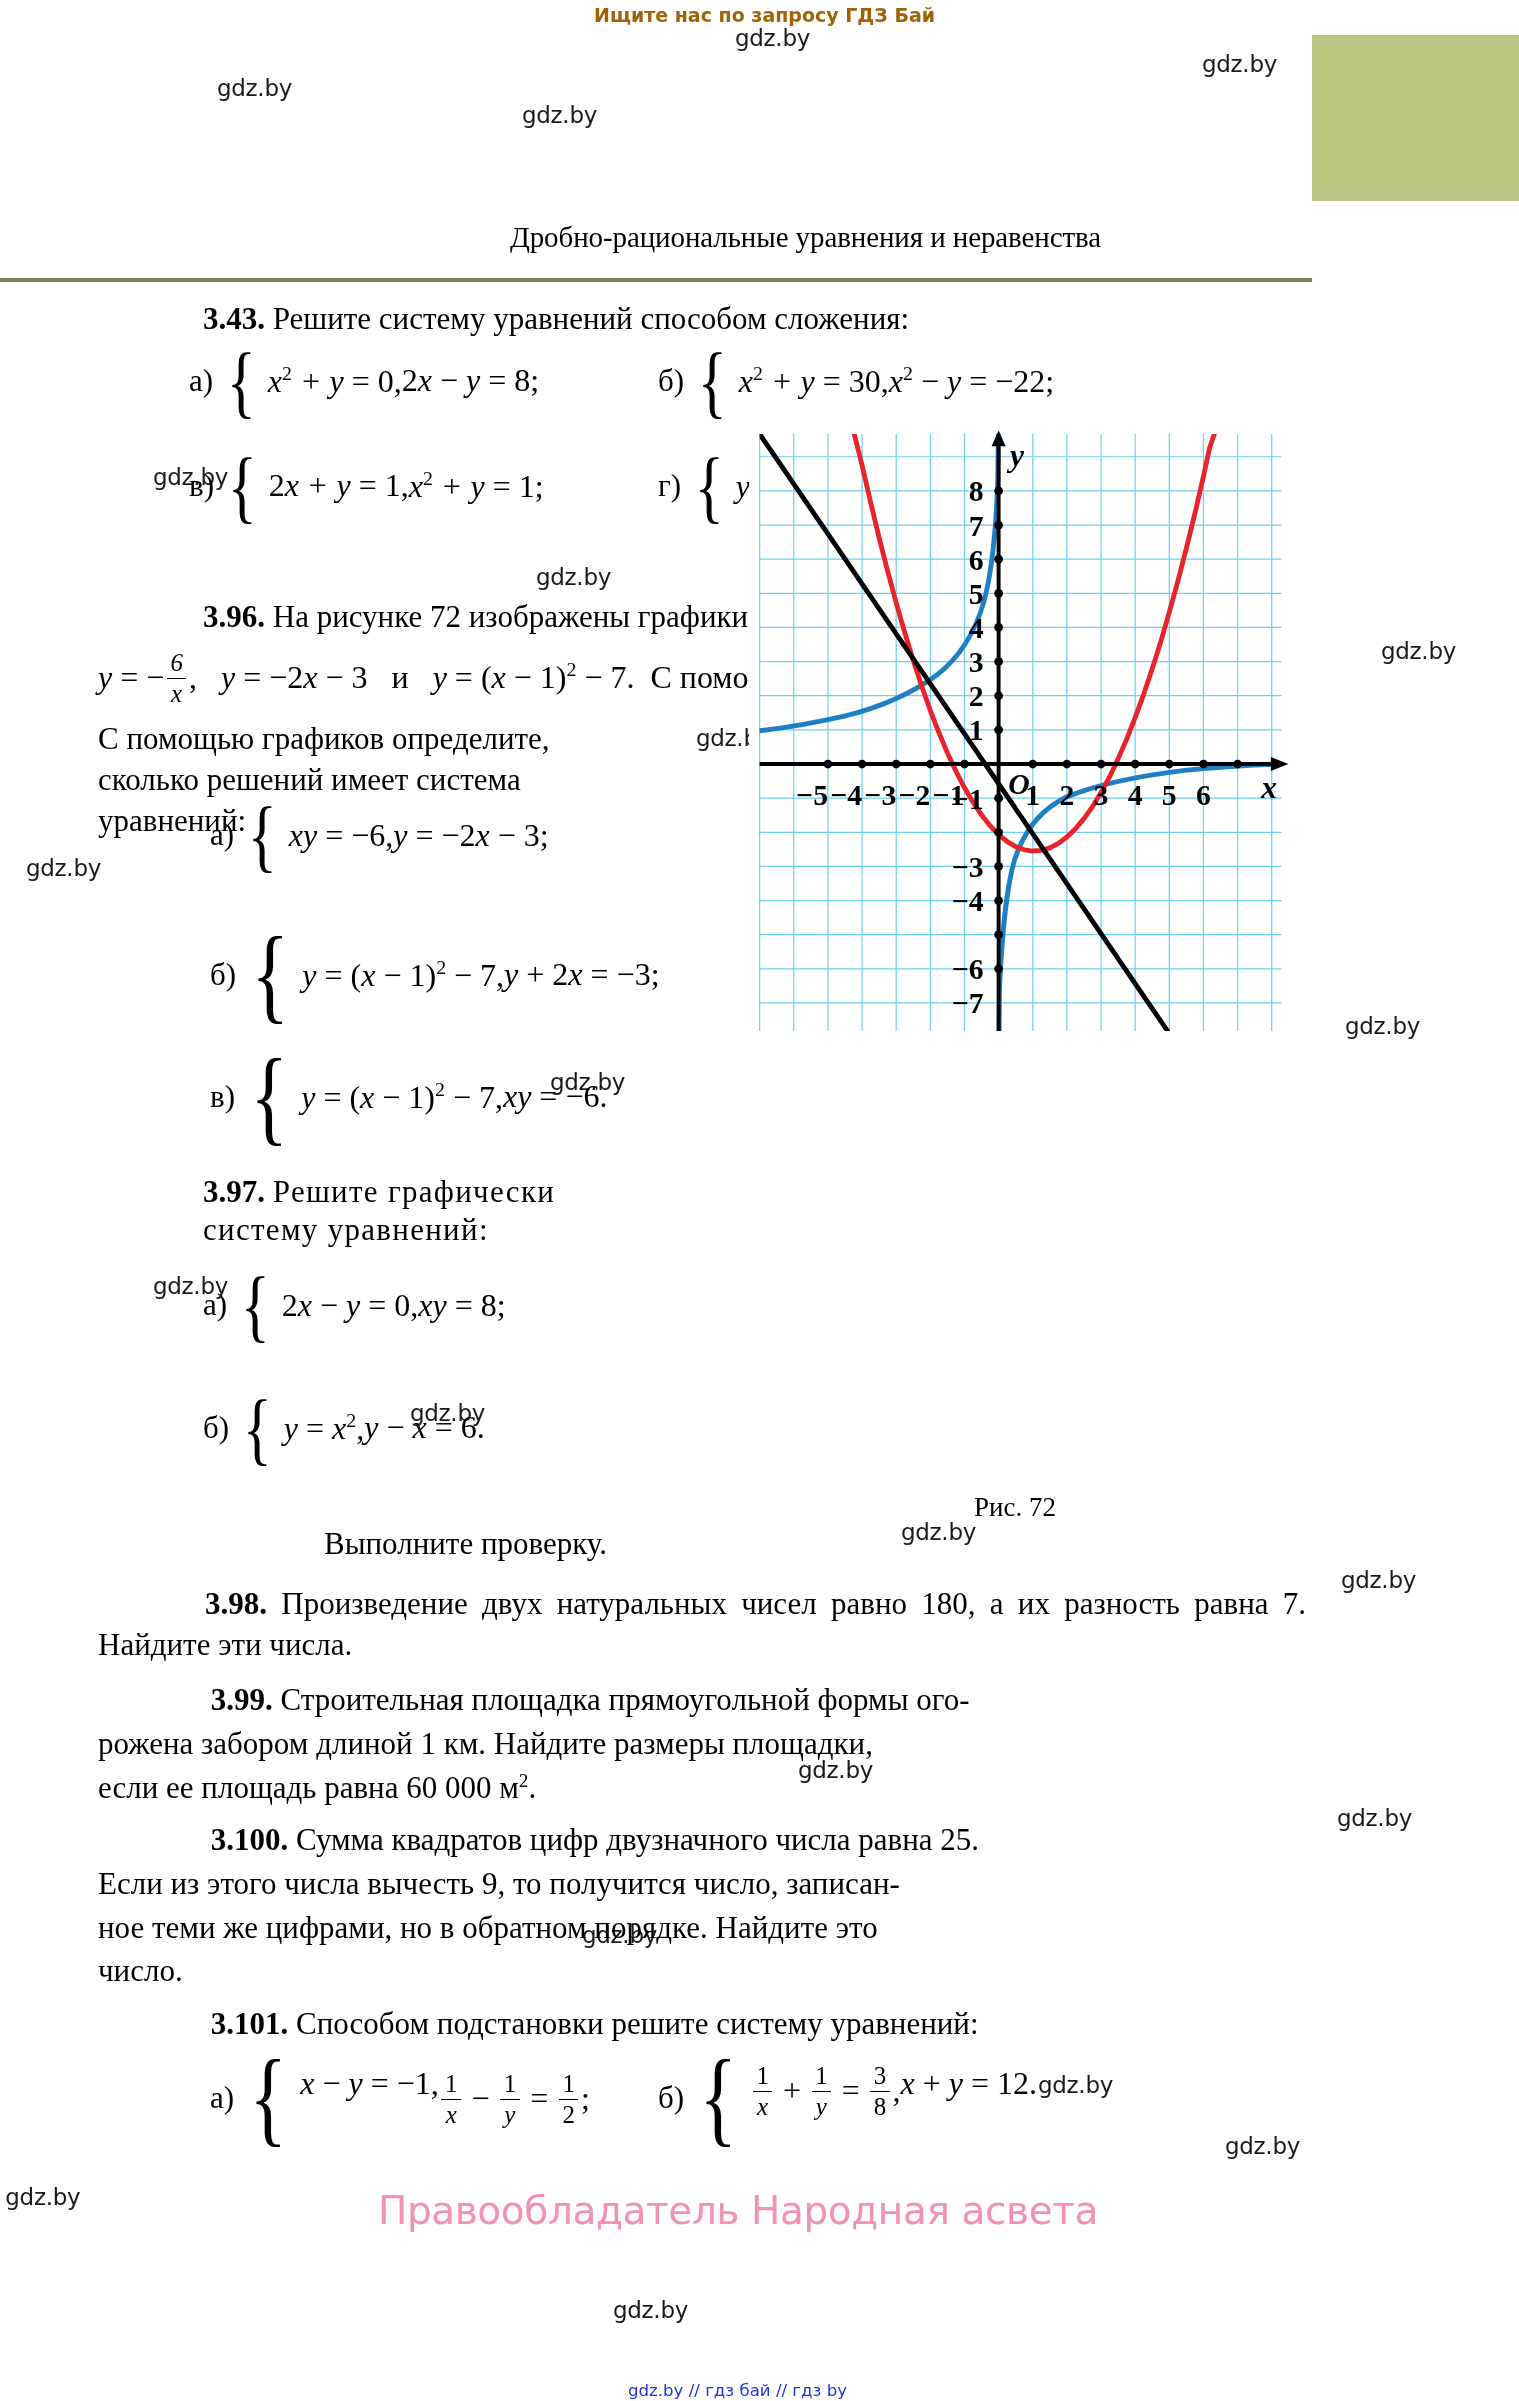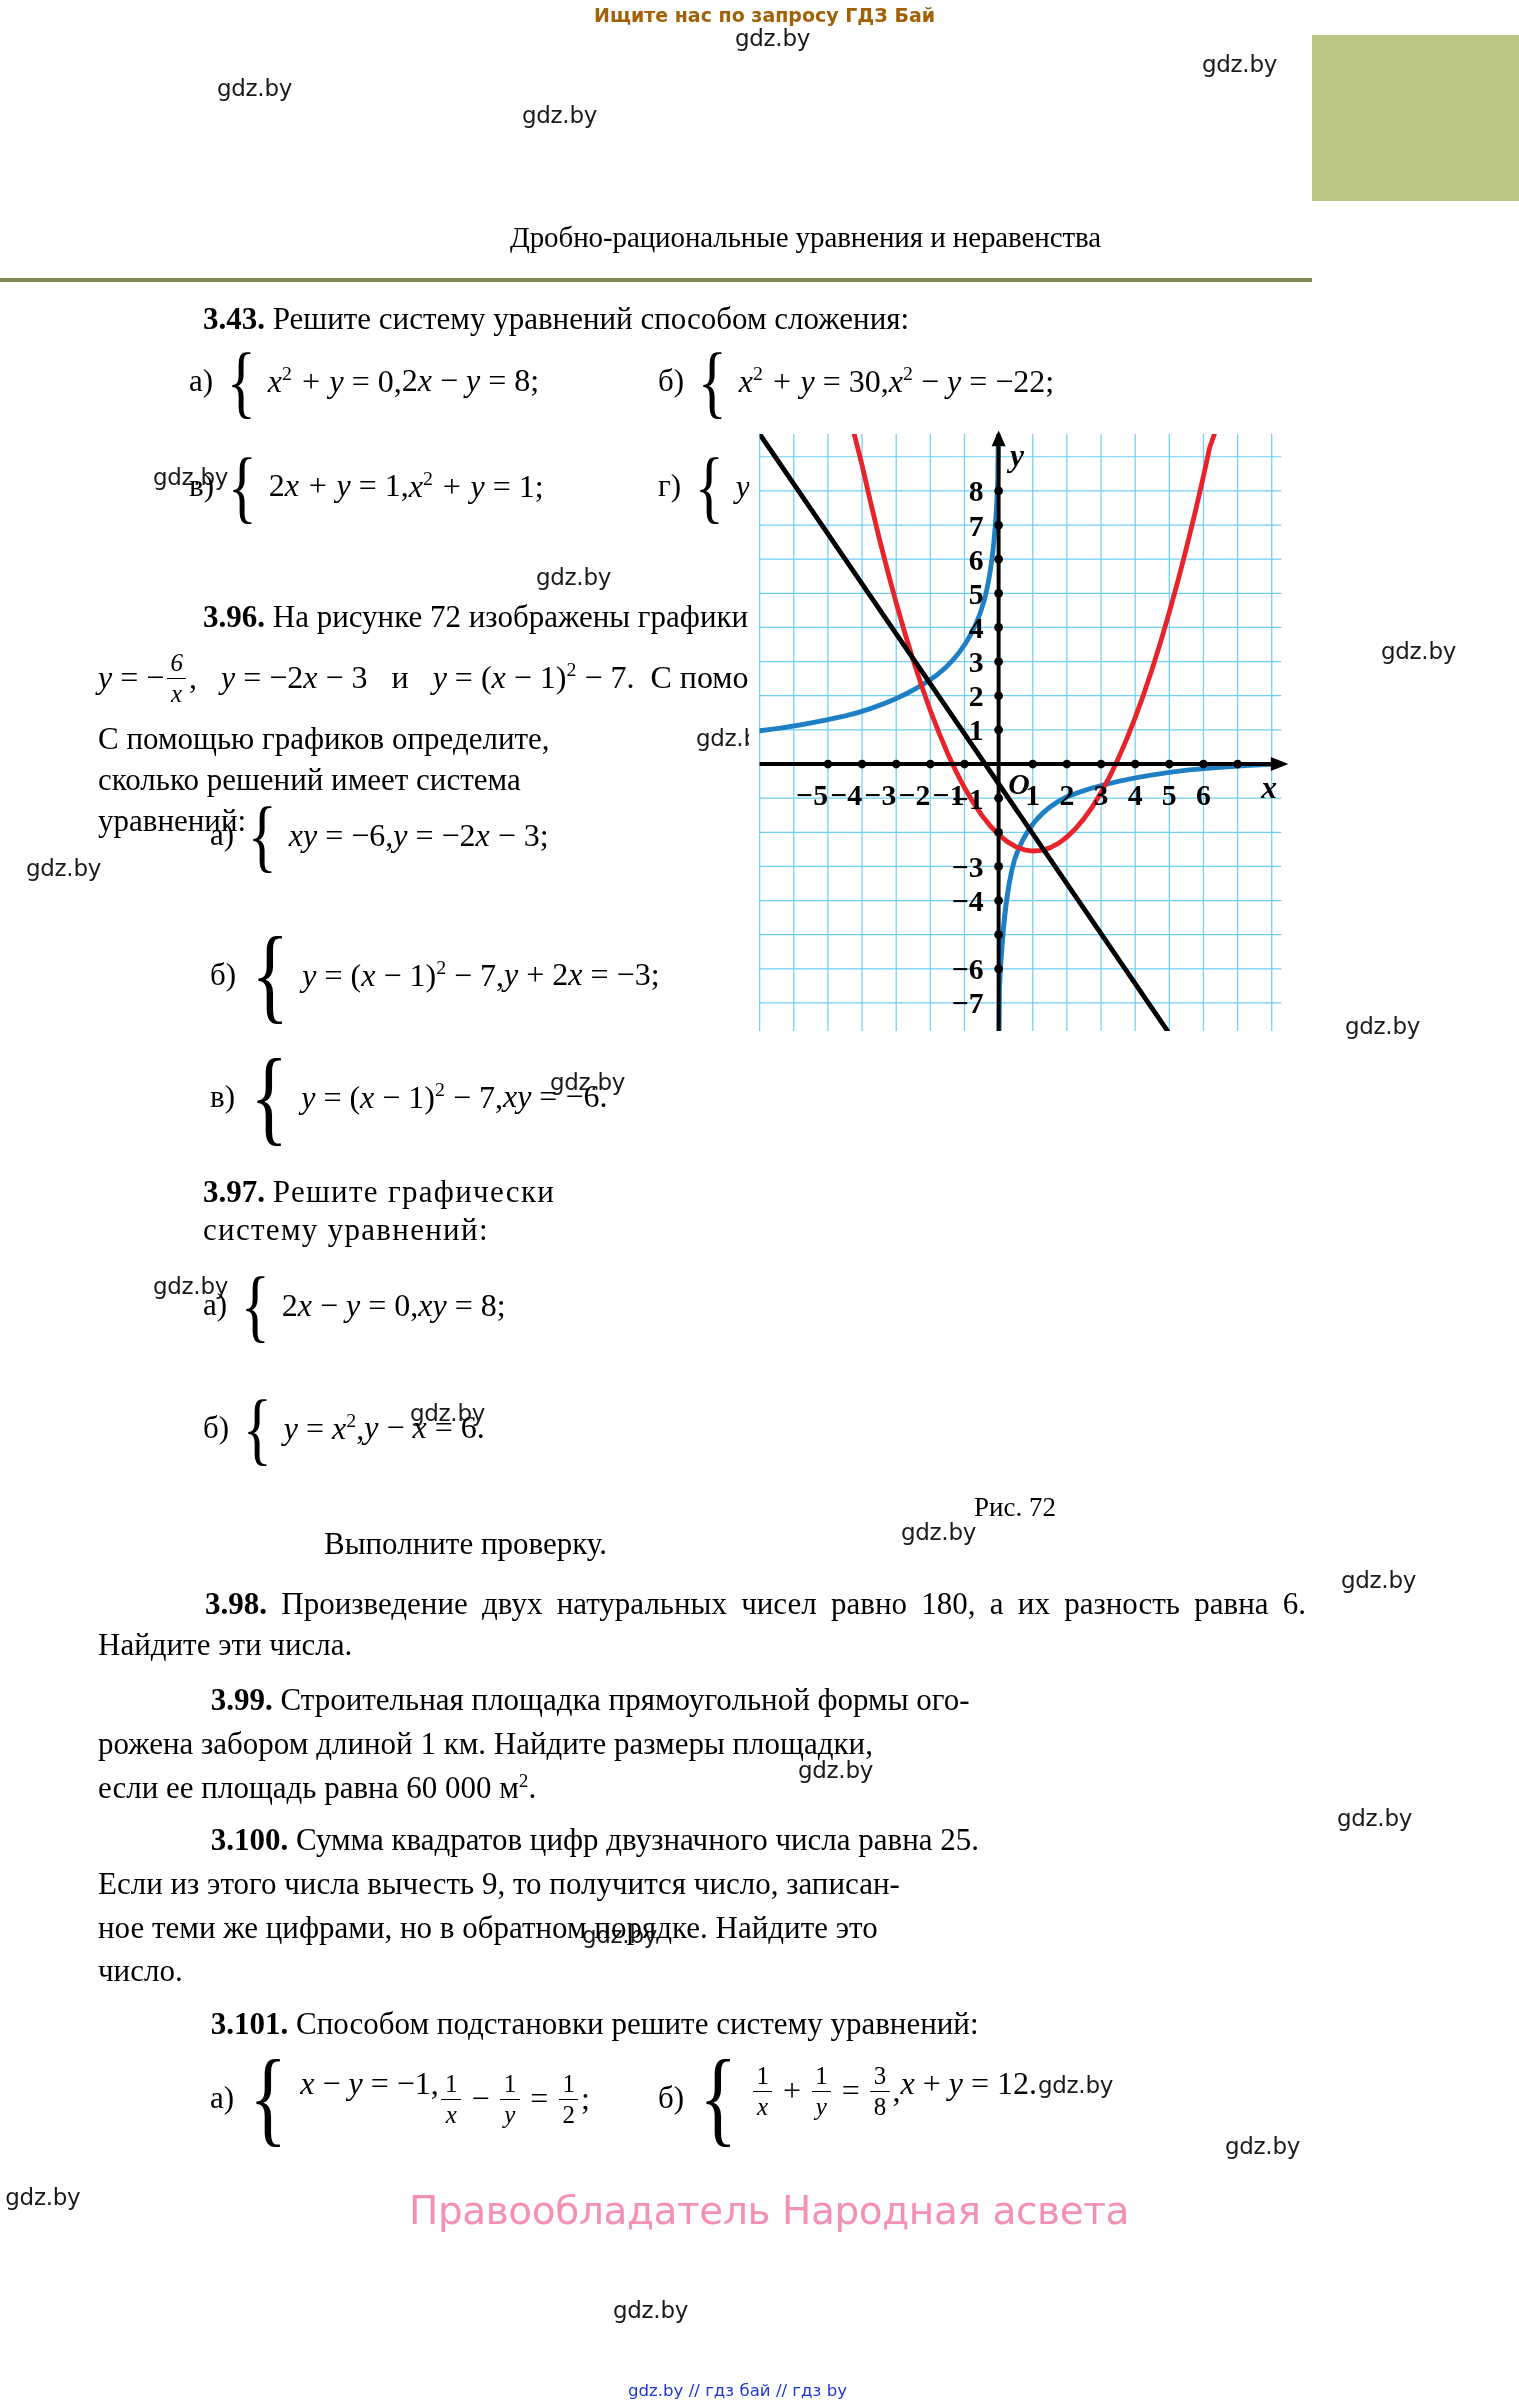--- a/index.html
+++ b/index.html
@@ -189,21 +189,21 @@
 <div class="wm" style="left:901px; top:1519px;">gdz.by</div>
 <div class="wm" style="left:1341px; top:1567px;">gdz.by</div>
 <div class="wm" style="left:798px; top:1757px;">gdz.by</div>
 <div class="wm" style="left:1337px; top:1805px;">gdz.by</div>
 <div class="wm" style="left:582px; top:1922px;">gdz.by</div>
 <div class="wm" style="left:1038px; top:2072px;">gdz.by</div>
 <div class="wm" style="left:1225px; top:2133px;">gdz.by</div>
 <div class="wm" style="left:5.3px; top:2184px;">gdz.by</div>
 <div class="wm" style="left:613px; top:2297px;">gdz.by</div>
 
-<div class="wm-pink" style="left:409px; top:2188px;">Правообладатель Народная асвета</div>
+<div class="wm-pink" style="left:378px; top:2188px;">Правообладатель Народная асвета</div>
 <div class="wm-blue" style="left:628px; top:2369px;margin-top:12px;">gdz.by  //  гдз бай  //  гдз by</div>
 
 <div id="green-block"></div>
 <div id="page-number">169</div>
 <div id="header-rule"></div>
 <div id="running-title">Дробно-рациональные уравнения и неравенства</div>
 
 <div id="content">
 
   <div class="para" style="left:203px; top:0px; width:1068px;">
@@ -315,21 +315,21 @@
     <span class="eqs">
       <span class="eq"><span class="it">y</span> <span class="n">=</span> <span class="it">x</span><sup class="p">2</sup><span class="n">,</span></span>
       <span class="eq"><span class="it">y</span> <span class="n">−</span> <span class="it">x</span> <span class="n">= 6.</span></span>
     </span>
   </div>
 
   <div class="para" style="left:203px; top:1225px; width:525px;text-align:center;">Выполните проверку.</div>
 
   <div class="para just" style="left:98px; top:1285px; width:1208px; text-indent:107px;">
     <span class="num">3.98.</span>
-    <span>Произведение двух натуральных чисел равно 180, а их разность равна 6. Найдите эти числа.</span>
+    <span>Произведение двух натуральных чисел равно 180, а их разность равна 7. Найдите эти числа.</span>
   </div>
 
   <div class="para" style="left:98px; top:1381px; width:1225px;">
     <span style="display:inline-block; width:105px;"></span>
     <span class="num">3.99.</span>
     <span>Строительная площадка прямоугольной формы ого-</span>
   </div>
   <div class="para" style="left:98px; top:1425px; width:1225px;">рожена забором длиной 1 км. Найдите размеры площадки,</div>
   <div class="para" style="left:98px; top:1469px; width:1225px;">
     <span>если ее площадь равна 60 000 м</span><sup class="p">2</sup><span>.</span>

